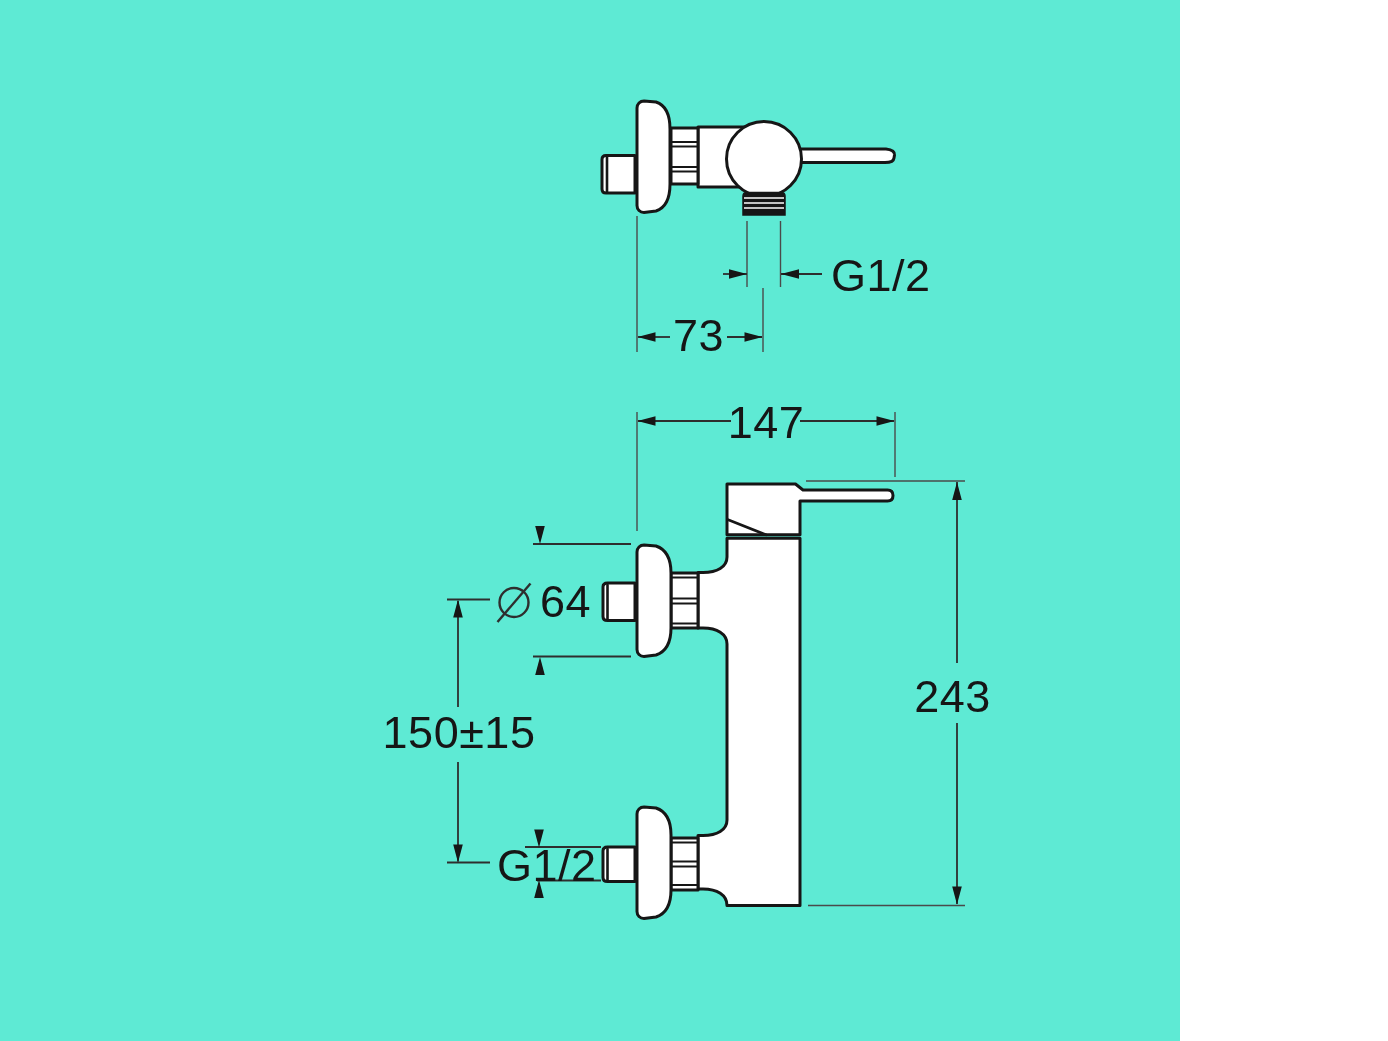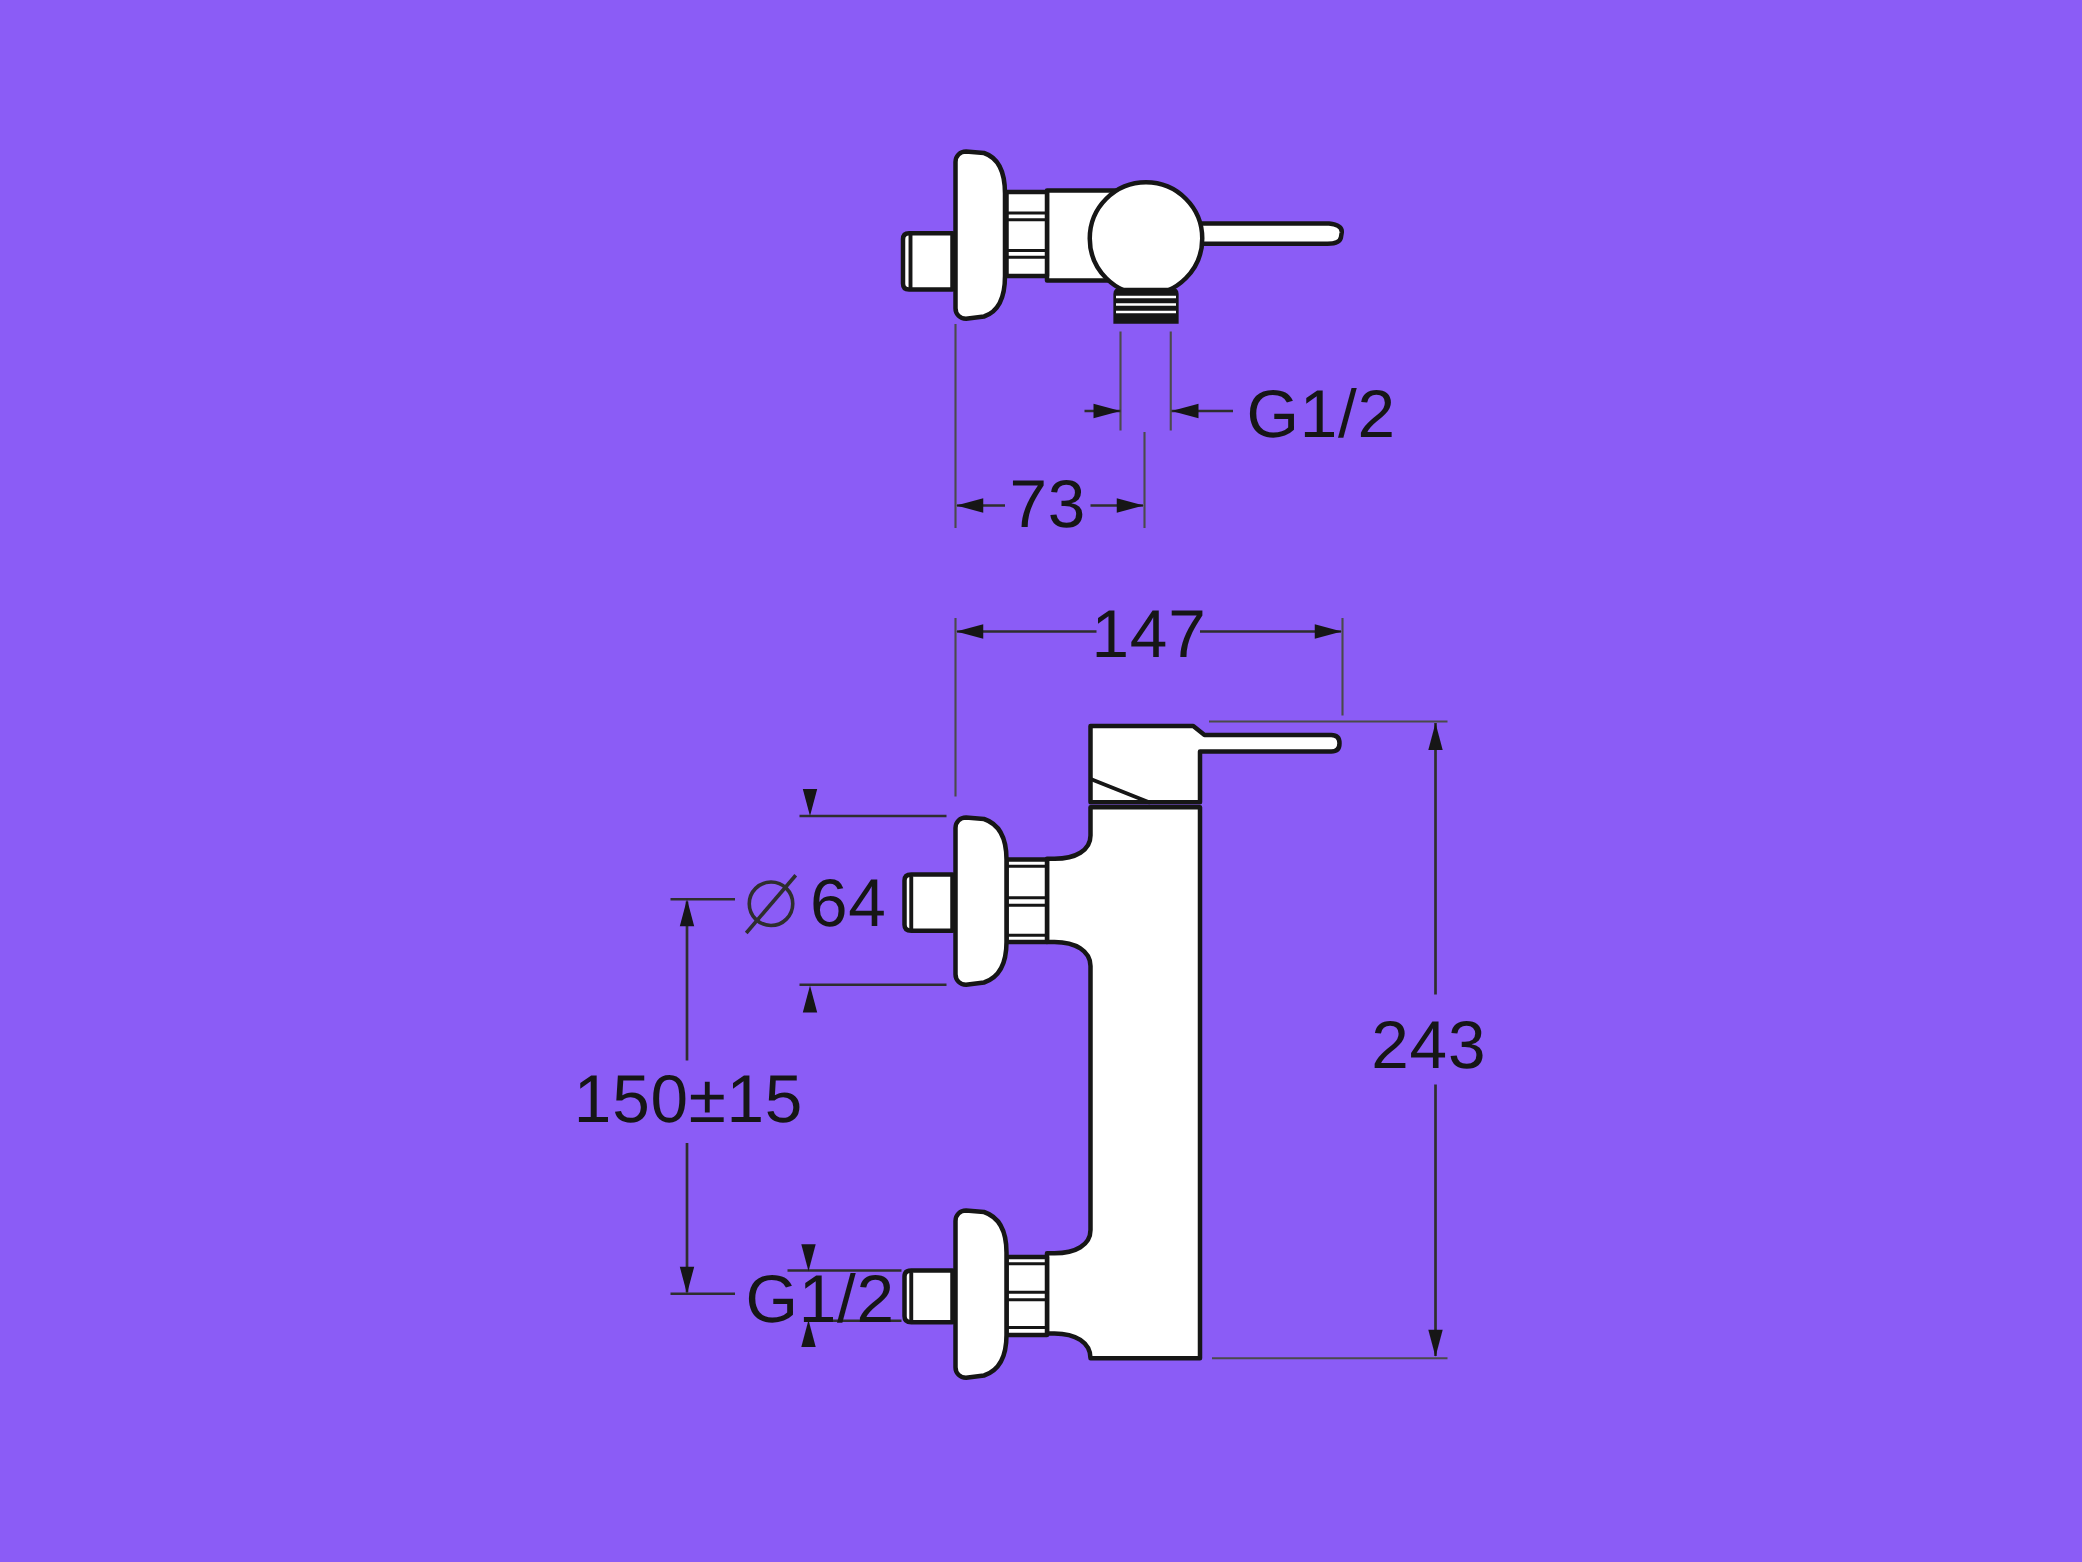--- a/index.html
+++ b/index.html
@@ -1,19 +1,19 @@
 <!DOCTYPE html>
 <html><head>
 <meta charset="utf-8">
 <style>
   html,body{margin:0;padding:0;background:#ffffff;}
   .canvas{
     position:relative;
-    width:1388px;height:1041px;
-    background:#8b5cf6;
+    width:1180px;height:1041px;
+    background:#5eead4;
     overflow:hidden;
     font-family:"Liberation Sans", sans-serif;
   }
   svg{position:absolute;inset:0;display:block;}
   .outline{fill:#ffffff;stroke:#161616;stroke-width:3;stroke-linejoin:round;stroke-linecap:round;}
   .outline-line{fill:none;stroke:#161616;stroke-width:2.6;stroke-linecap:round;}
   .facet{fill:none;stroke:#161616;stroke-width:2;stroke-linecap:butt;}
   .thread{fill:#161616;stroke:#161616;stroke-width:1.5;}
   .thread-gap{stroke:#ffffff;stroke-width:1.6;fill:none;}
   .dim{fill:none;stroke:#2e2e2e;stroke-width:1.8;stroke-linecap:butt;}

